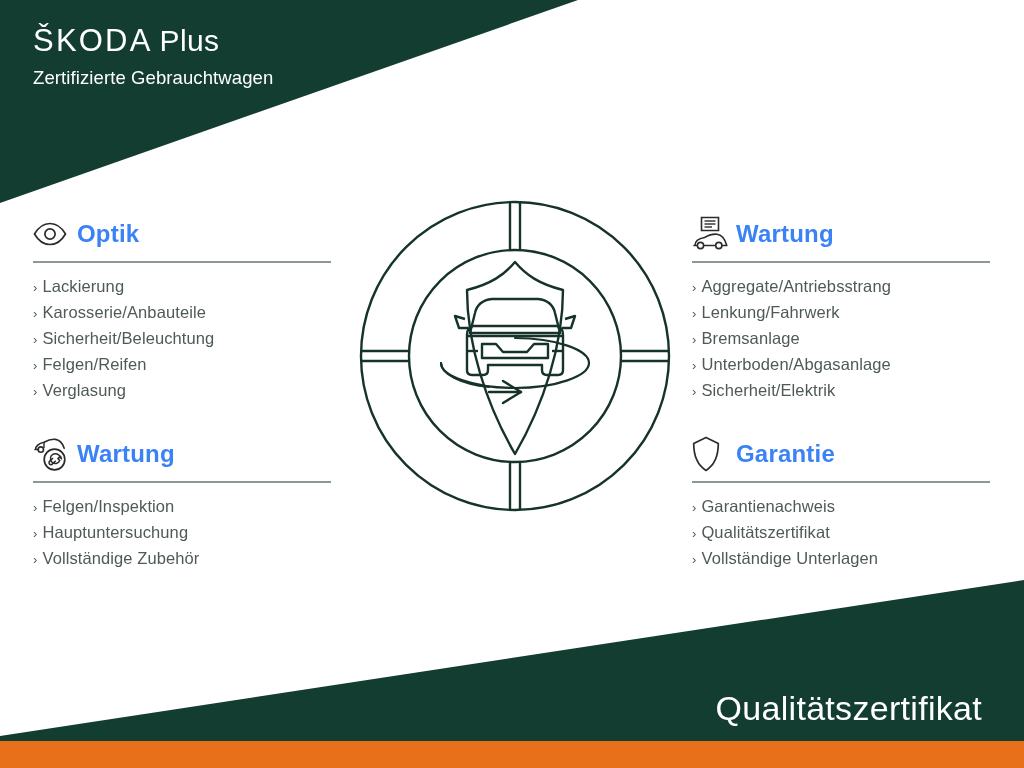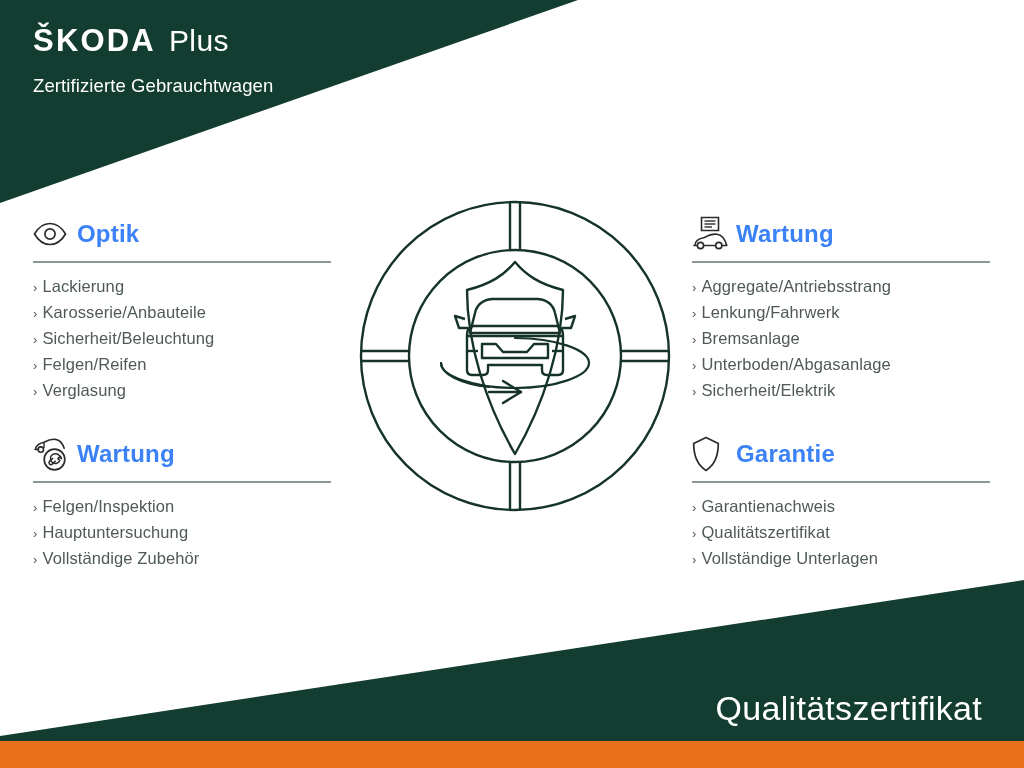--- a/index.html
+++ b/index.html
@@ -34,36 +34,36 @@
     top: 24px;
     color: #ffffff;
   }
   .logo-line1 {
     font-size: 30px;
     line-height: 34px;
     white-space: nowrap;
     letter-spacing: 0.5px;
   }
   .logo-mark {
-    font-weight: 700;
+    font-weight: 400;
     letter-spacing: 2.2px;
     font-size: 31px;
   }
   .logo-plus {
     font-weight: 400;
     letter-spacing: 0.4px;
     font-size: 30px;
-    margin-left: 13px;
+    margin-left: 7px;
   }
   .logo-line2 {
     font-size: 18.5px;
     line-height: 24px;
     font-weight: 400;
     letter-spacing: 0.1px;
-    margin-top: 16px;
+    margin-top: 8px;
     white-space: nowrap;
   }
   .col-left  { left: 33px; }
   .col-right { left: 692px; }
 
   .section { position: absolute; width: 300px; }
 
   .section-head {
     display: flex;
     align-items: center;

